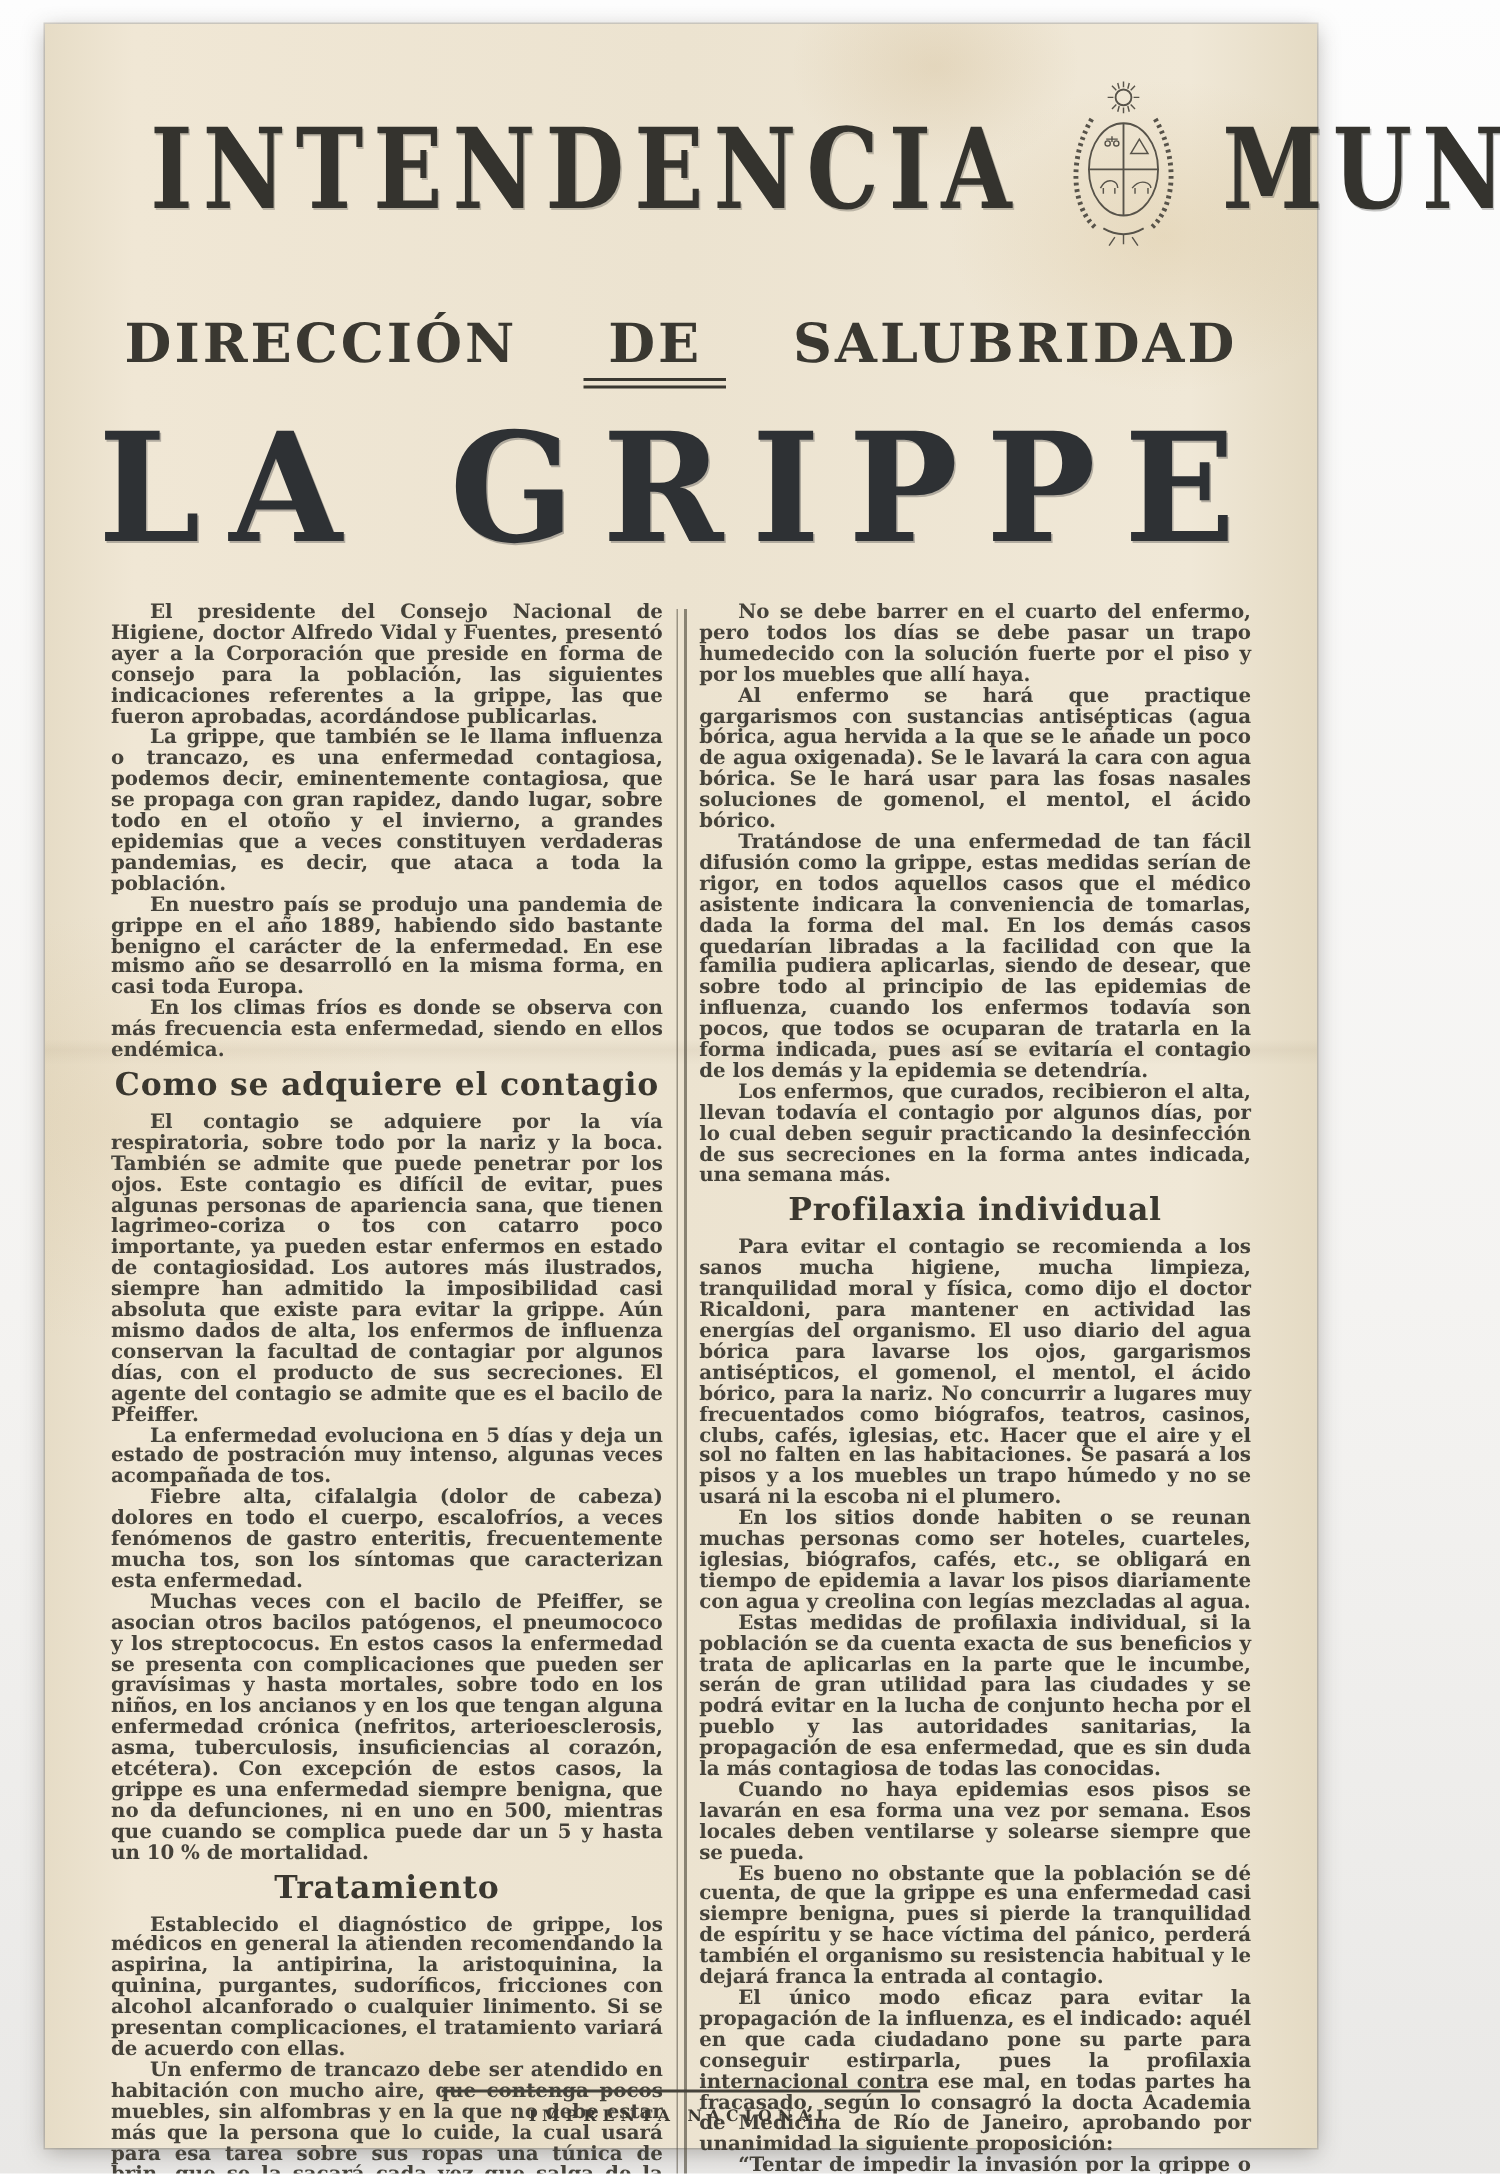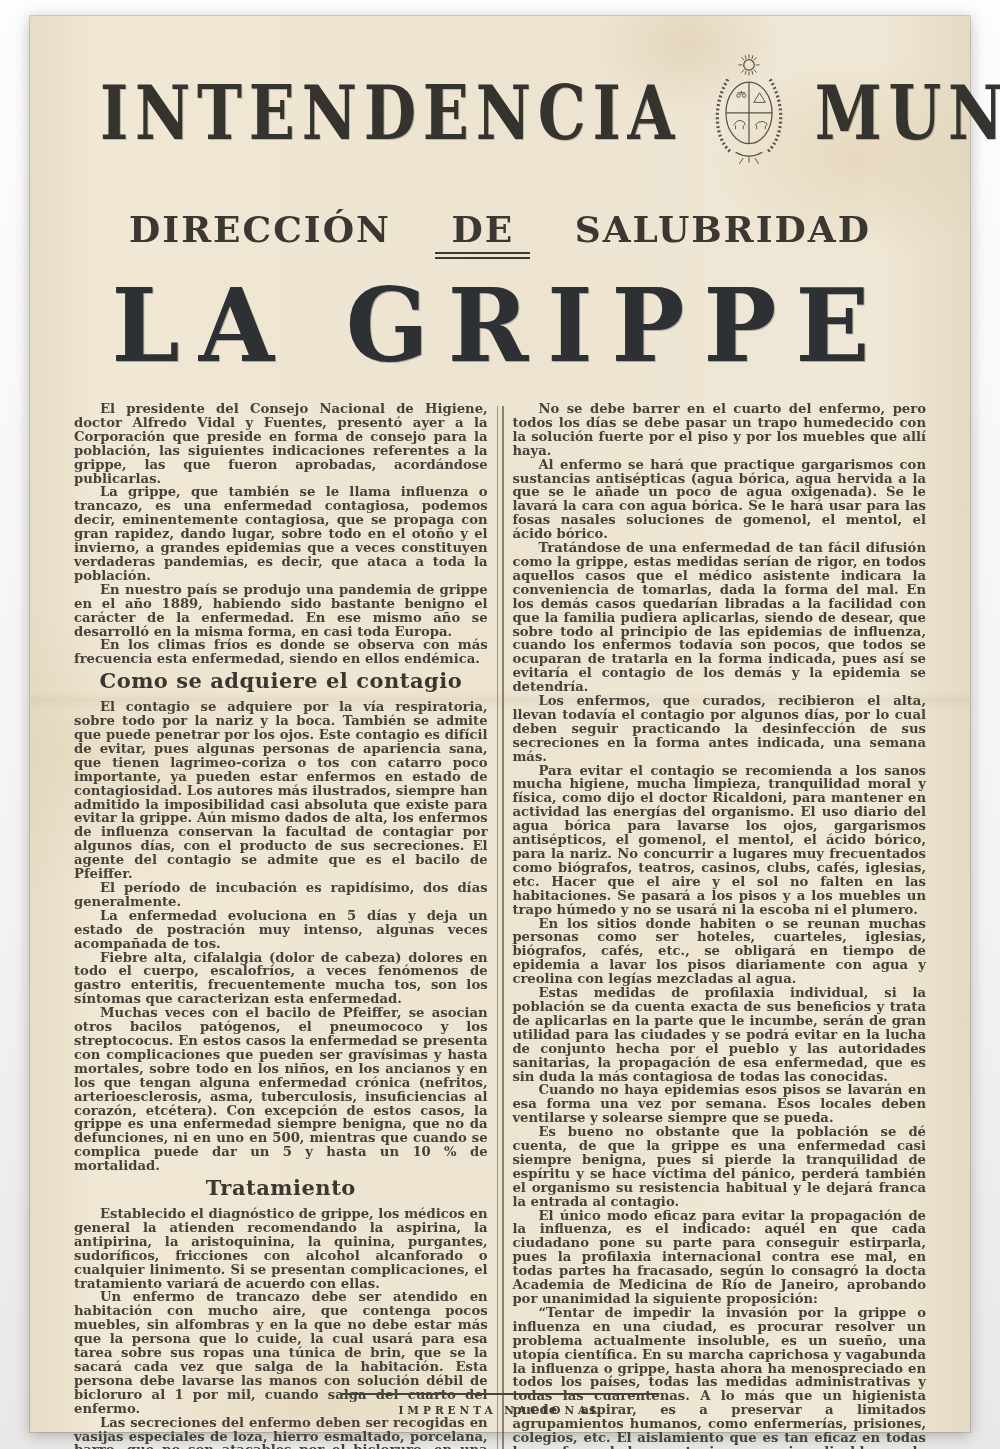--- a/index.html
+++ b/index.html
@@ -2,21 +2,21 @@
 <html><head>
 <meta charset="utf-8">
 <style>
   html,body{margin:0;padding:0;}
   .stage{
     position:relative;width:1000px;height:1449px;overflow:hidden;
     background:linear-gradient(180deg,#fdfdfd 0%,#f4f3f1 60%,#e9e8e6 100%);
     font-family:"DejaVu Serif","Liberation Serif",serif;
   }
   .poster{
-    position:absolute;left:30px;top:16px;width:940px;height:1416px;
+    position:absolute;left:30px;top:16px;width:848px;height:1416px;
     box-sizing:border-box;padding:26px 30px 14px;
     background:
       radial-gradient(ellipse 220px 160px at 88% 10%, rgba(205,178,125,.28), transparent 65%),
       radial-gradient(ellipse 300px 220px at 6% 52%, rgba(208,184,138,.20), transparent 65%),
       radial-gradient(ellipse 160px 120px at 70% 2%, rgba(190,160,108,.22), transparent 60%),
       radial-gradient(ellipse 260px 180px at 30% 98%, rgba(200,172,120,.18), transparent 65%),
       linear-gradient(180deg, transparent 47.8%, rgba(120,100,70,.07) 48.3%, transparent 49%),
       linear-gradient(90deg, #e6dcc6 0%, #f0e7d5 7%, #ece3d0 50%, #f0e8d7 90%, #e4dac3 100%);
     box-shadow:0 3px 14px rgba(60,55,45,.35), 0 0 0 1px rgba(150,140,120,.35);
     color:#3f3c34;
@@ -116,40 +116,40 @@
     <div class="columns">
 
       <div class="col">
         <p>El presidente del Consejo Nacional de Higiene, doctor Alfredo Vidal y Fuentes, presentó ayer a la Corporación que preside en forma de consejo para la población, las siguientes indicaciones referentes a la grippe, las que fueron aprobadas, acordándose publicarlas.</p>
         <p>La grippe, que también se le llama influenza o trancazo, es una enfermedad contagiosa, podemos decir, eminentemente contagiosa, que se propaga con gran rapidez, dando lugar, sobre todo en el otoño y el invierno, a grandes epidemias que a veces constituyen verdaderas pandemias, es decir, que ataca a toda la población.</p>
         <p>En nuestro país se produjo una pandemia de grippe en el año 1889, habiendo sido bastante benigno el carácter de la enfermedad. En ese mismo año se desarrolló en la misma forma, en casi toda Europa.</p>
         <p>En los climas fríos es donde se observa con más frecuencia esta enfermedad, siendo en ellos endémica.</p>
 
         <h3>Como se adquiere el contagio</h3>
         <p>El contagio se adquiere por la vía respiratoria, sobre todo por la nariz y la boca. También se admite que puede penetrar por los ojos. Este contagio es difícil de evitar, pues algunas personas de apariencia sana, que tienen lagrimeo-coriza o tos con catarro poco importante, ya pueden estar enfermos en estado de contagiosidad. Los autores más ilustrados, siempre han admitido la imposibilidad casi absoluta que existe para evitar la grippe. Aún mismo dados de alta, los enfermos de influenza conservan la facultad de contagiar por algunos días, con el producto de sus secreciones. El agente del contagio se admite que es el bacilo de Pfeiffer.</p>
-        <p>El período de incubación es rapidísimo, dos días generalmente.</p>
         <p>La enfermedad evoluciona en 5 días y deja un estado de postración muy intenso, algunas veces acompañada de tos.</p>
         <p>Fiebre alta, cifalalgia (dolor de cabeza) dolores en todo el cuerpo, escalofríos, a veces fenómenos de gastro enteritis, frecuentemente mucha tos, son los síntomas que caracterizan esta enfermedad.</p>
         <p>Muchas veces con el bacilo de Pfeiffer, se asocian otros bacilos patógenos, el pneumococo y los streptococus. En estos casos la enfermedad se presenta con complicaciones que pueden ser gravísimas y hasta mortales, sobre todo en los niños, en los ancianos y en los que tengan alguna enfermedad crónica (nefritos, arterioesclerosis, asma, tuberculosis, insuficiencias al corazón, etcétera). Con excepción de estos casos, la grippe es una enfermedad siempre benigna, que no da defunciones, ni en uno en 500, mientras que cuando se complica puede dar un 5 y hasta un 10 % de mortalidad.</p>
 
         <h3>Tratamiento</h3>
         <p>Establecido el diagnóstico de grippe, los médicos en general la atienden recomendando la aspirina, la antipirina, la aristoquinina, la quinina, purgantes, sudoríficos, fricciones con alcohol alcanforado o cualquier linimento. Si se presentan complicaciones, el tratamiento variará de acuerdo con ellas.</p>
         <p>Un enfermo de trancazo debe ser atendido en habitación con mucho aire, que contenga pocos muebles, sin alfombras y en la que no debe estar más que la persona que lo cuide, la cual usará para esa tarea sobre sus ropas una túnica de brin, que se la sacará cada vez que salga de la habitación. Esta persona debe lavarse las manos con solución débil de bicloruro al 1 por mil, cuando salga del cuarto del enfermo.</p>
         <p>Las secreciones del enfermo deben ser recogidas en vasijas especiales de loza, hierro esmaltado, porcelana, barro, que no son atacables por el bicloruro, en una solución fuerte al 2 por mil de bicloruro de hidrargirio, o con creolina.</p>
 
       </div>
 
       <div class="divider"></div>
 
       <div class="col">
         <p>No se debe barrer en el cuarto del enfermo, pero todos los días se debe pasar un trapo humedecido con la solución fuerte por el piso y por los muebles que allí haya.</p>
         <p>Al enfermo se hará que practique gargarismos con sustancias antisépticas (agua bórica, agua hervida a la que se le añade un poco de agua oxigenada). Se le lavará la cara con agua bórica. Se le hará usar para las fosas nasales soluciones de gomenol, el mentol, el ácido bórico.</p>
         <p>Tratándose de una enfermedad de tan fácil difusión como la grippe, estas medidas serían de rigor, en todos aquellos casos que el médico asistente indicara la conveniencia de tomarlas, dada la forma del mal. En los demás casos quedarían libradas a la facilidad con que la familia pudiera aplicarlas, siendo de desear, que sobre todo al principio de las epidemias de influenza, cuando los enfermos todavía son pocos, que todos se ocuparan de tratarla en la forma indicada, pues así se evitaría el contagio de los demás y la epidemia se detendría.</p>
         <p>Los enfermos, que curados, recibieron el alta, llevan todavía el contagio por algunos días, por lo cual deben seguir practicando la desinfección de sus secreciones en la forma antes indicada, una semana más.</p>
 
+        <h3>Profilaxia individual</h3>
         <p>Para evitar el contagio se recomienda a los sanos mucha higiene, mucha limpieza, tranquilidad moral y física, como dijo el doctor Ricaldoni, para mantener en actividad las energías del organismo. El uso diario del agua bórica para lavarse los ojos, gargarismos antisépticos, el gomenol, el mentol, el ácido bórico, para la nariz. No concurrir a lugares muy frecuentados como biógrafos, teatros, casinos, clubs, cafés, iglesias, etc. Hacer que el aire y el sol no falten en las habitaciones. Se pasará a los pisos y a los muebles un trapo húmedo y no se usará ni la escoba ni el plumero.</p>
         <p>En los sitios donde habiten o se reunan muchas personas como ser hoteles, cuarteles, iglesias, biógrafos, cafés, etc., se obligará en tiempo de epidemia a lavar los pisos diariamente con agua y creolina con legías mezcladas al agua.</p>
         <p>Estas medidas de profilaxia individual, si la población se da cuenta exacta de sus beneficios y trata de aplicarlas en la parte que le incumbe, serán de gran utilidad para las ciudades y se podrá evitar en la lucha de conjunto hecha por el pueblo y las autoridades sanitarias, la propagación de esa enfermedad, que es sin duda la más contagiosa de todas las conocidas.</p>
         <p>Cuando no haya epidemias esos pisos se lavarán en esa forma una vez por semana. Esos locales deben ventilarse y solearse siempre que se pueda.</p>
         <p>Es bueno no obstante que la población se dé cuenta, de que la grippe es una enfermedad casi siempre benigna, pues si pierde la tranquilidad de espíritu y se hace víctima del pánico, perderá también el organismo su resistencia habitual y le dejará franca la entrada al contagio.</p>
         <p>El único modo eficaz para evitar la propagación de la influenza, es el indicado: aquél en que cada ciudadano pone su parte para conseguir estirparla, pues la profilaxia internacional contra ese mal, en todas partes ha fracasado, según lo consagró la docta Academia de Medicina de Río de Janeiro, aprobando por unanimidad la siguiente proposición:</p>
         <p>“Tentar de impedir la invasión por la grippe o influenza en una ciudad, es procurar resolver un problema actualmente insoluble, es un sueño, una utopía científica. En su marcha caprichosa y vagabunda la influenza o grippe, hasta ahora ha menospreciado en todos los países, todas las medidas administrativas y todas las cuarentenas. A lo más que un higienista puede aspirar, es a preservar a limitados agrupamientos humanos, como enfermerías, prisiones, colegios, etc. El aislamiento que es tan eficaz en todas las enfermedades contagiosas, es irrealizable en la grippe epidémica, a menos que se interrumpan por un largo tiempo todas las relaciones sociales„</p>
 
       </div>
 

